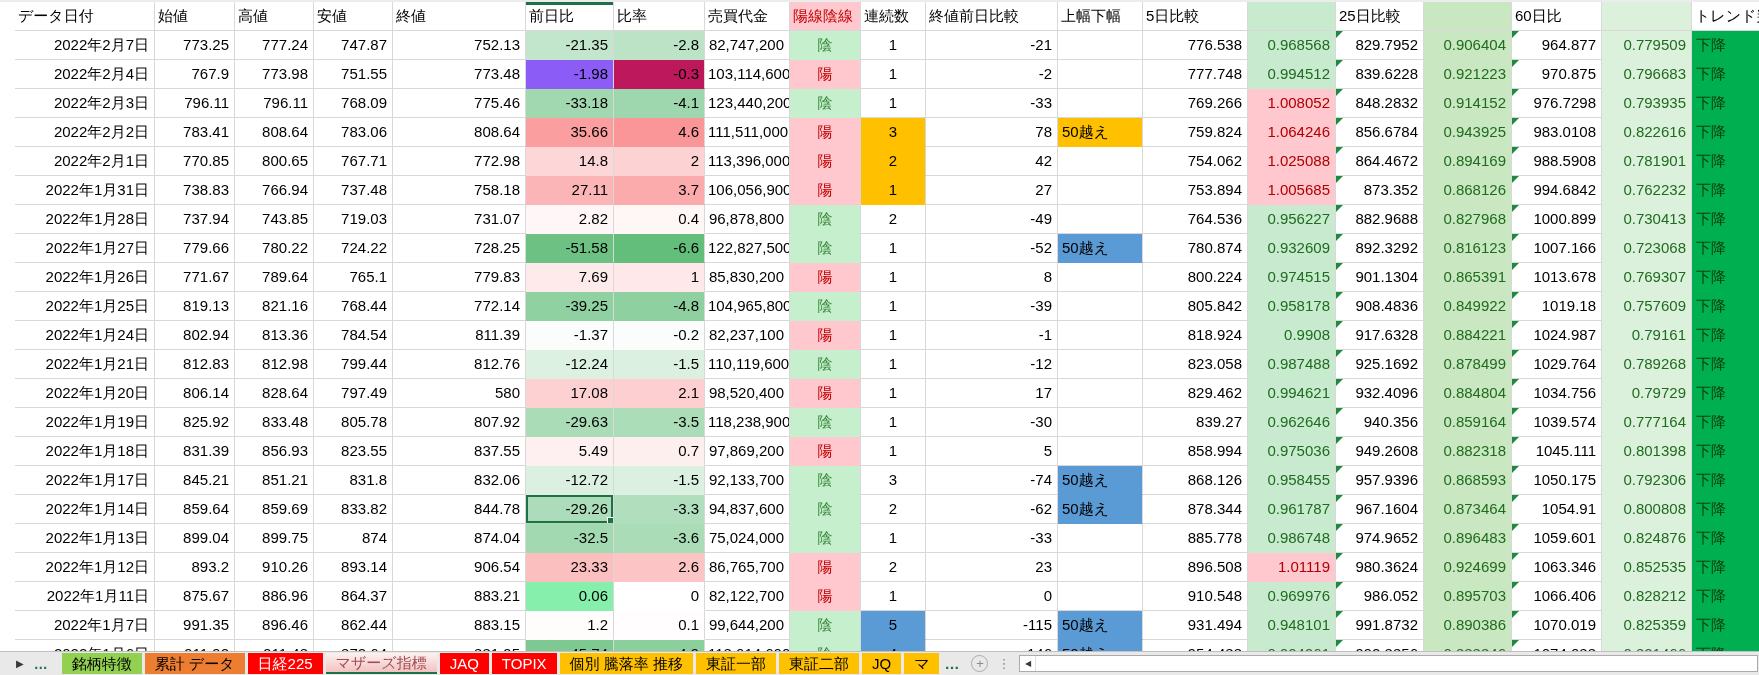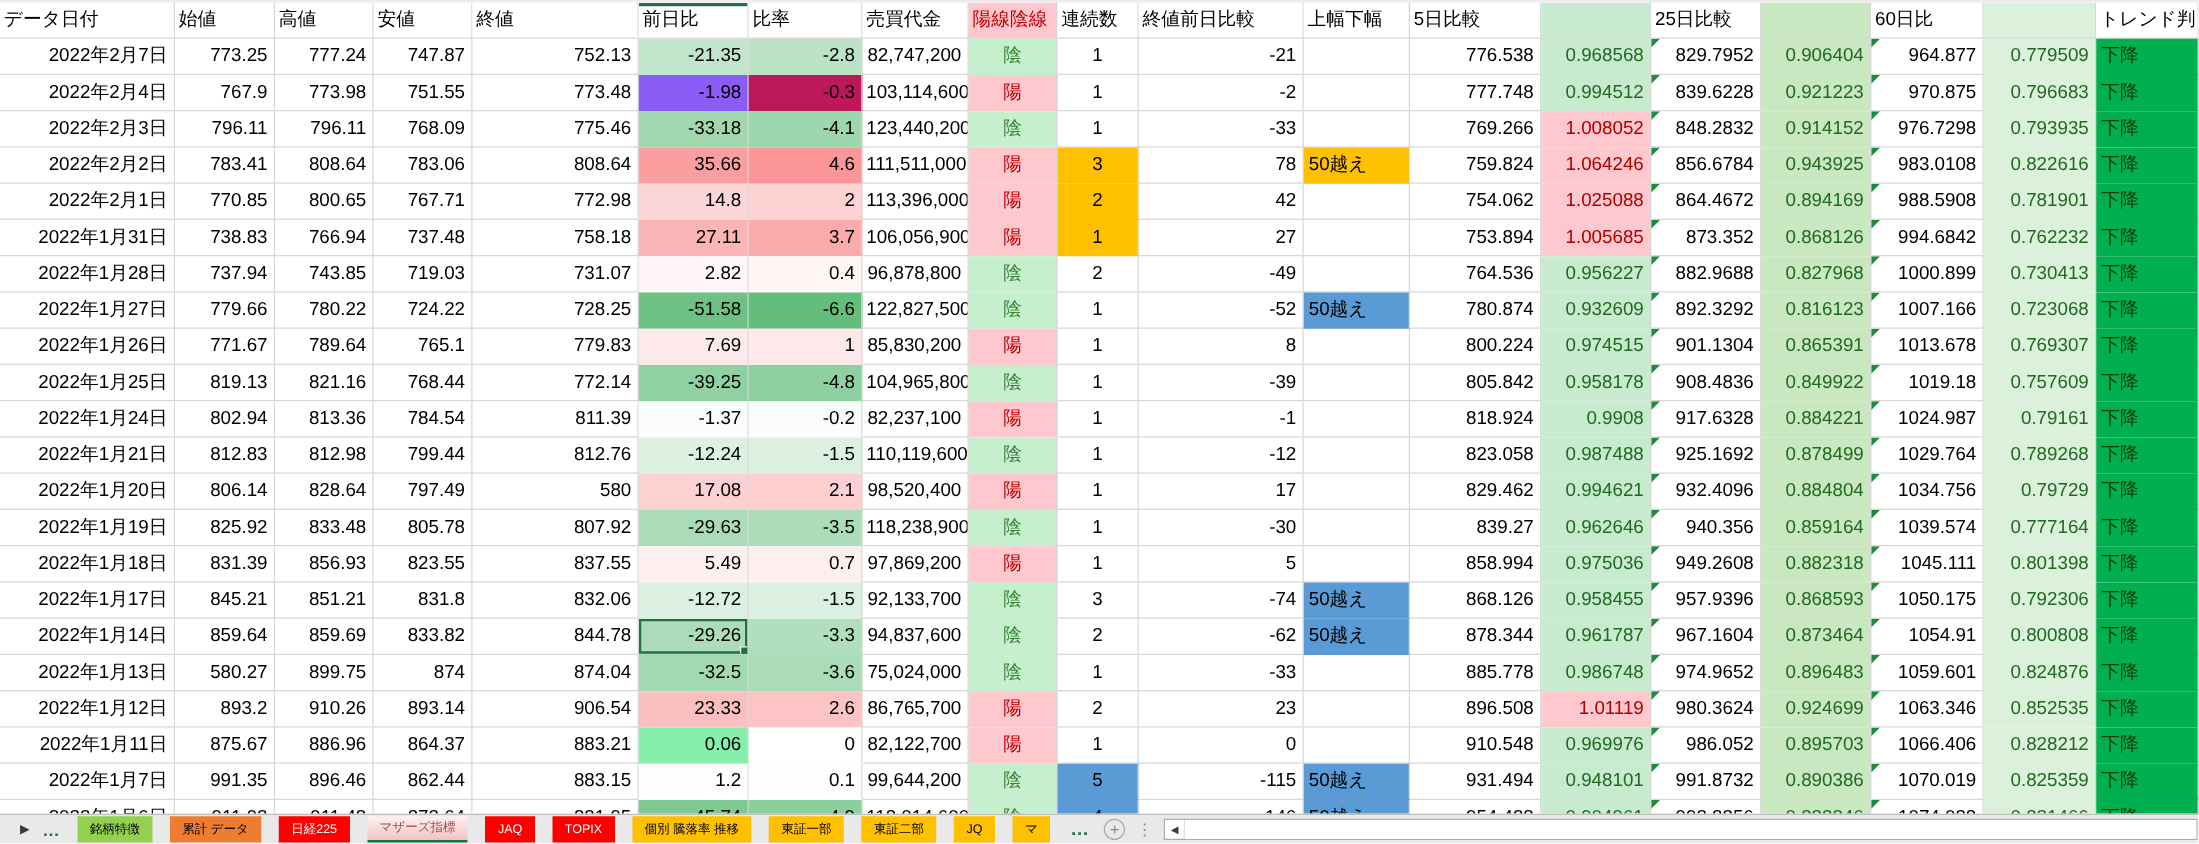--- a/index.html
+++ b/index.html
@@ -1,18 +1,18 @@
 <!DOCTYPE html>
 <html style="--selection: #1E7145; --scale_positive: #F8696B; --scale_negative: #63BE7B; --amber: #FFC000; --blue: #5B9BD5; --candle_bull_bg: #FFC7CE; --candle_bull_text: #C00000; --candle_bear_bg: #C6EFCE; --candle_bear_text: #378537; --ratio_good_bg: #C8EBCF; --ratio_good_text: #1F6B1F; --ratio_bad_bg: #FFC7CE; --ratio_bad_text: #B00000; --r25_bg: #C9E7C0; --r60_bg: #DCF1DC; --trend_bg: #00B050; --trend_text: #0B3B0C; --header_candle_bg: #FFC7CE; --header_candle_text: #C00000; --tab_green: #92D050; --tab_orange: #ED7D31; --tab_red: #FF0000; --tab_amber: #FFC000; --tab_selected_text: #A14D4D;"><head>
 <meta charset="utf-8">
 <style>
   html,body{margin:0;padding:0;background:#fff;}
   .app{position:relative;width:1759px;height:675px;overflow:hidden;background:#fff;
        font-family:"Liberation Sans","DejaVu Sans",sans-serif;font-size:15px;color:#000;}
-  .gridwrap{position:absolute;top:0;left:0;width:1759px;height:651px;overflow:hidden;border-top:2px solid #ECECEC;box-sizing:border-box;}
+  .gridwrap{position:absolute;top:0;left:0;width:1759px;height:651px;overflow:hidden;border-top:2px solid #ECECEC;box-sizing:border-box;padding-left:15px;}
   table{border-collapse:separate;border-spacing:0;table-layout:fixed;width:1759px;}
   th,td{height:29px;box-sizing:border-box;padding:0 5px 0 3px;white-space:nowrap;overflow:hidden;
         border-right:1px solid #D8D8D8;border-bottom:1px solid #D8D8D8;line-height:28px;position:relative;}
   th{font-weight:normal;text-align:left;background:#fff;}
   th.hdr-change{box-shadow:inset 0 3px 0 0 var(--selection);}
   th.hdr-candle{background:var(--header_candle_bg);color:var(--header_candle_text);}
   th.hdr-r5{background:var(--ratio_good_bg);}
   th.hdr-r25{background:var(--r25_bg);}
   th.hdr-r60{background:var(--r60_bg);}
   td.right{text-align:right;}
@@ -29,21 +29,21 @@
   td.tri::before{content:"";position:absolute;top:0;left:0;width:0;height:0;
         border-top:7px solid #1E8A3C;border-right:7px solid transparent;}
   td.selected{box-shadow:inset 0 0 0 2px var(--selection);}
   td.selected::after{content:"";position:absolute;right:0;bottom:0;width:5px;height:5px;
         background:var(--selection);border-left:1px solid #fff;border-top:1px solid #fff;}
   
   .tabbar{position:absolute;left:0;bottom:0;width:1759px;height:24px;background:#E9E9E9;
           border-top:1px solid #C0C0C0;display:flex;align-items:center;box-sizing:border-box;}
   .navarrow{color:#3a3a3a;font-size:10px;margin:0 10px 0 16px;}
   .ellipsis{color:var(--selection);font-weight:bold;font-size:14px;margin-right:12px;letter-spacing:2px;}
-  .tab{height:21px;line-height:21px;padding:0 10px;margin-right:14px;font-size:10px;cursor:pointer;box-sizing:border-box;}
+  .tab{height:21px;line-height:21px;padding:0 10px;margin-right:3px;font-size:15px;cursor:pointer;box-sizing:border-box;}
   .tab.green{background:var(--tab_green);}
   .tab.orange{background:var(--tab_orange);}
   .tab.red{background:var(--tab_red);color:#fff;}
   .tab.amber{background:var(--tab_amber);}
   .tab.selected{background:linear-gradient(#FDF1F1,#F3C2C2);color:var(--tab_selected_text);
         border-bottom:2px solid var(--selection);line-height:19px;}
   .tabs-overflow{color:var(--selection);font-weight:bold;margin:0 8px 0 2px;}
   .addbtn{width:17px;height:17px;border:1px solid #ABABAB;border-radius:50%;color:#8a8a8a;
         font-size:13px;line-height:15px;text-align:center;margin:0 9px 0 4px;box-sizing:border-box;}
   .kebab{color:#8a8a8a;margin:0 9px 0 0;font-size:13px;}
@@ -455,21 +455,21 @@
             <td class="right">878.344</td>
             <td class="right r5 good filled">0.961787</td>
             <td class="right tri">967.1604</td>
             <td class="right r25f filled">0.873464</td>
             <td class="right tri">1054.91</td>
             <td class="right r60f filled">0.800808</td>
             <td class="left trend filled">下降</td>
           </tr>
           <tr>
             <td class="right">2022年1月13日</td>
-            <td class="right">580.27</td>
+            <td class="right">899.04</td>
             <td class="right">899.75</td>
             <td class="right">874</td>
             <td class="right">874.04</td>
             <td class="right filled" style="background: rgb(163, 217, 177);">-32.5</td>
             <td class="right filled" style="background: rgb(170, 220, 183);">-3.6</td>
             <td class="right">75,024,000</td>
             <td class="center candle down filled">陰</td>
             <td class="center">1</td>
             <td class="right">-33</td>
             <td class="left"></td>

